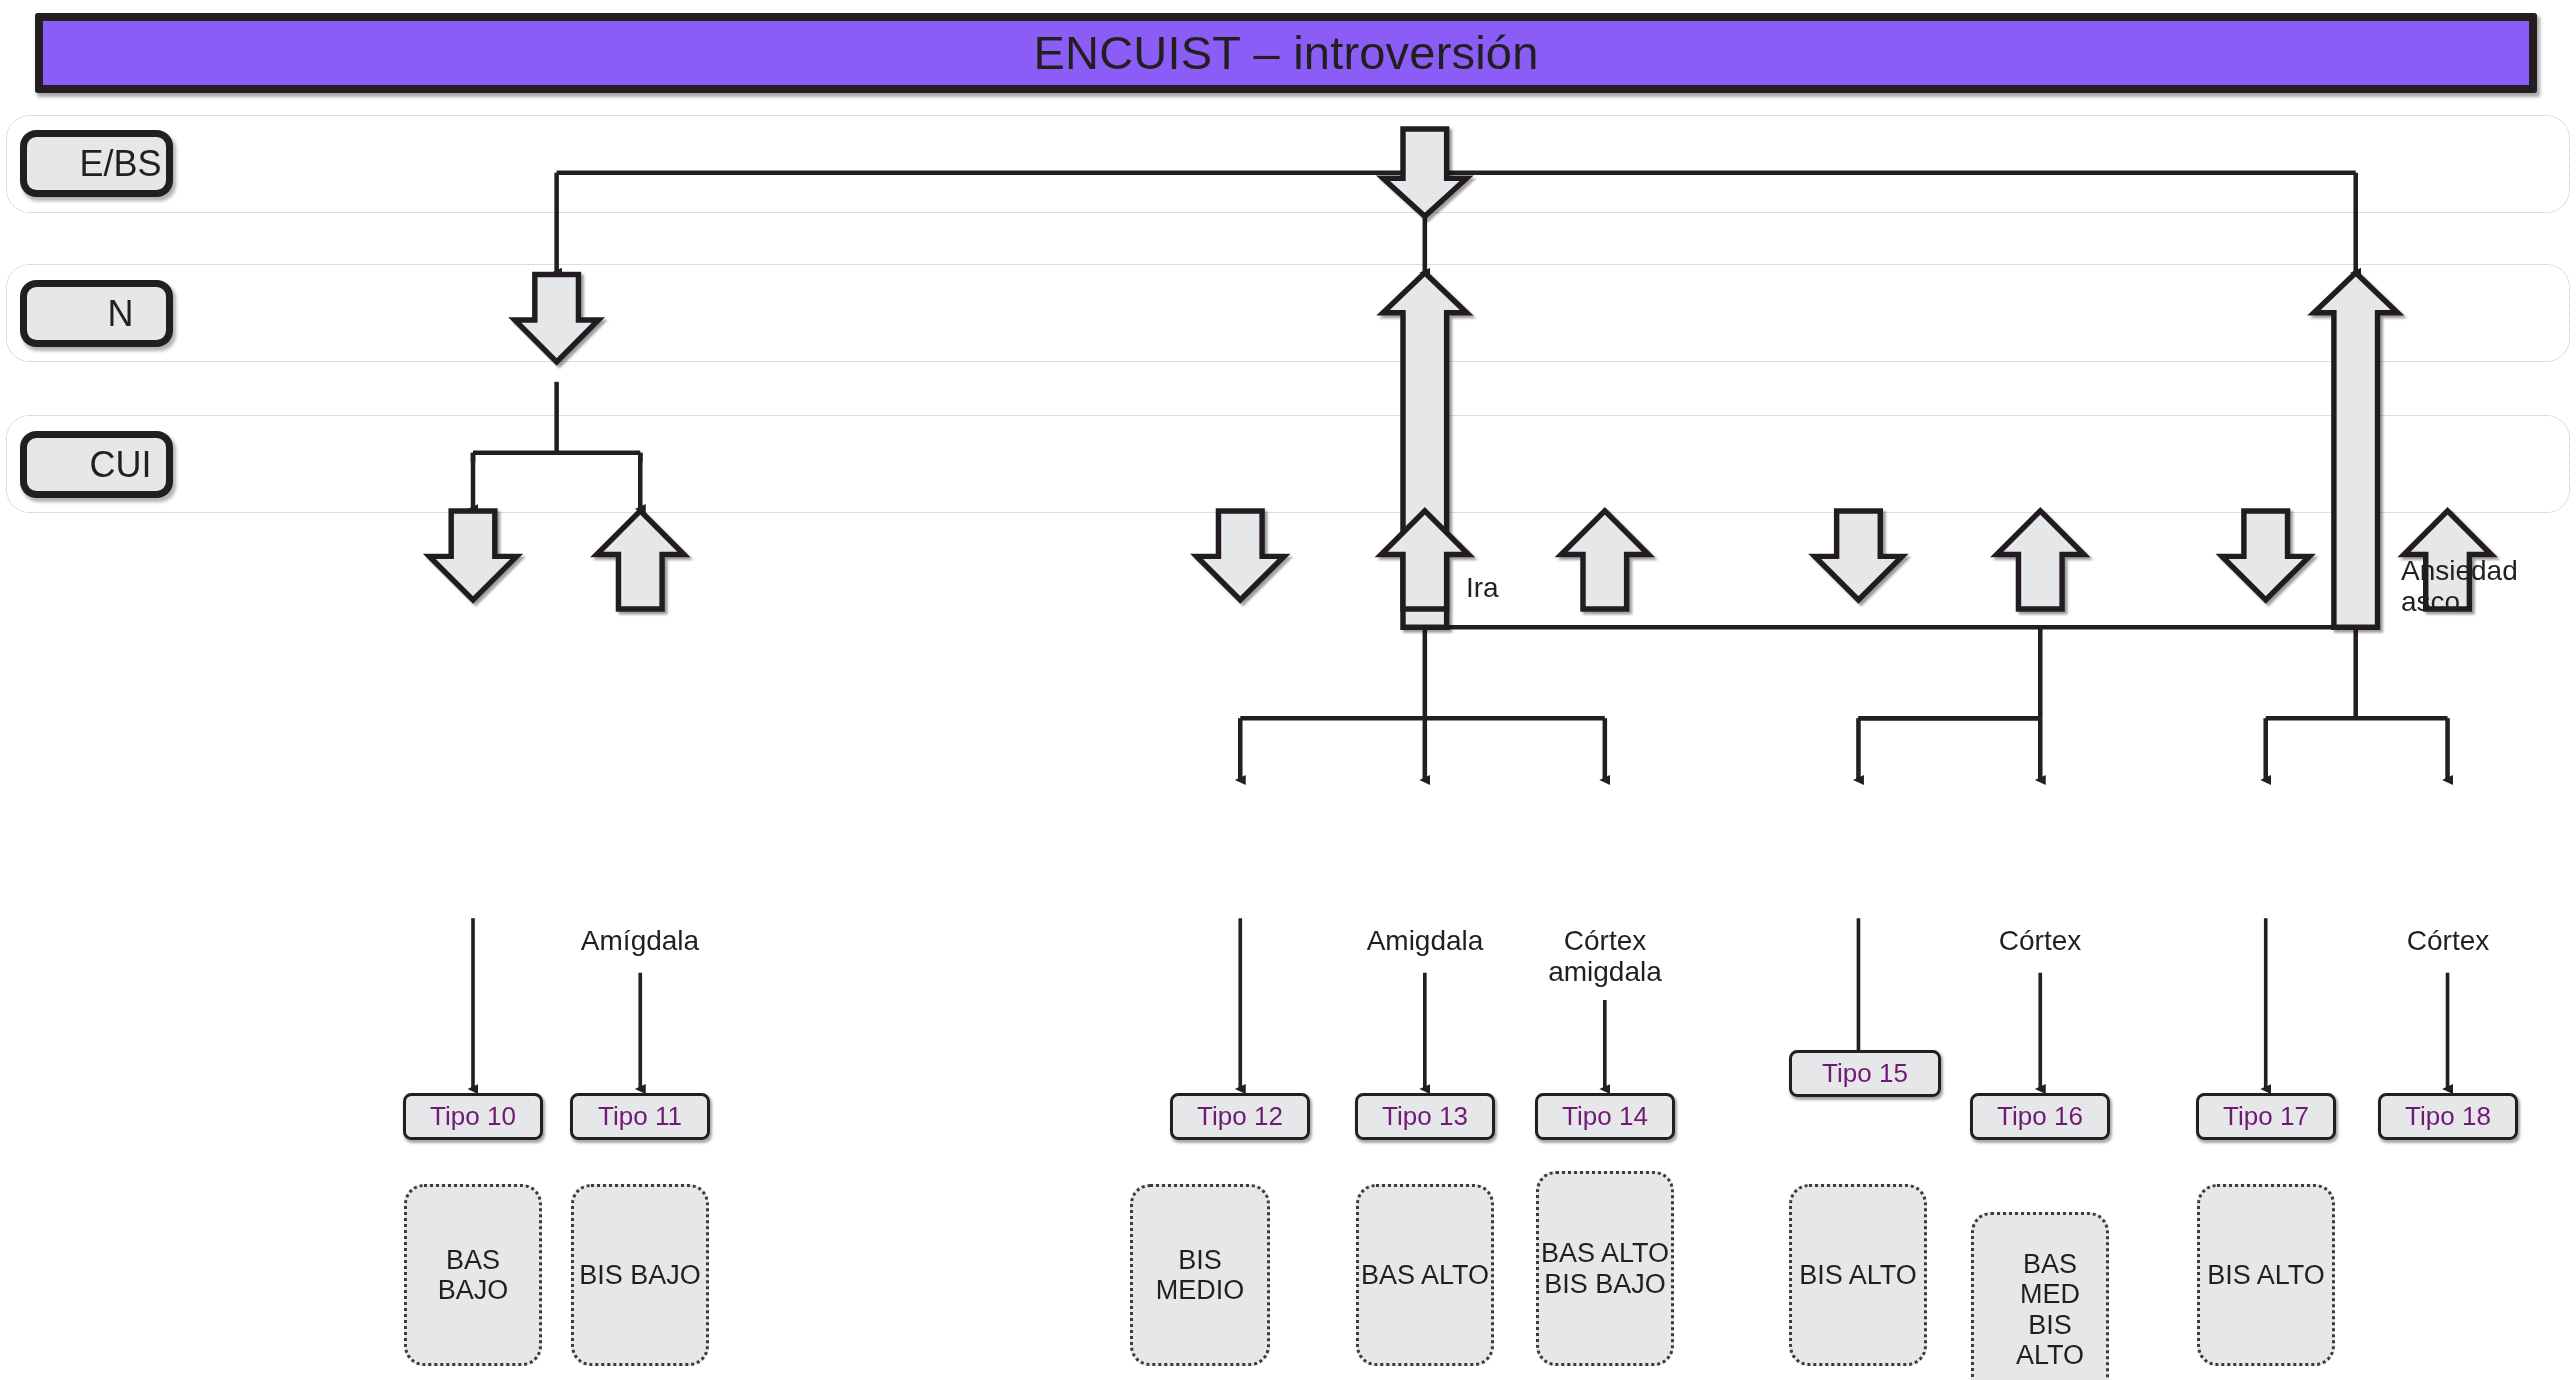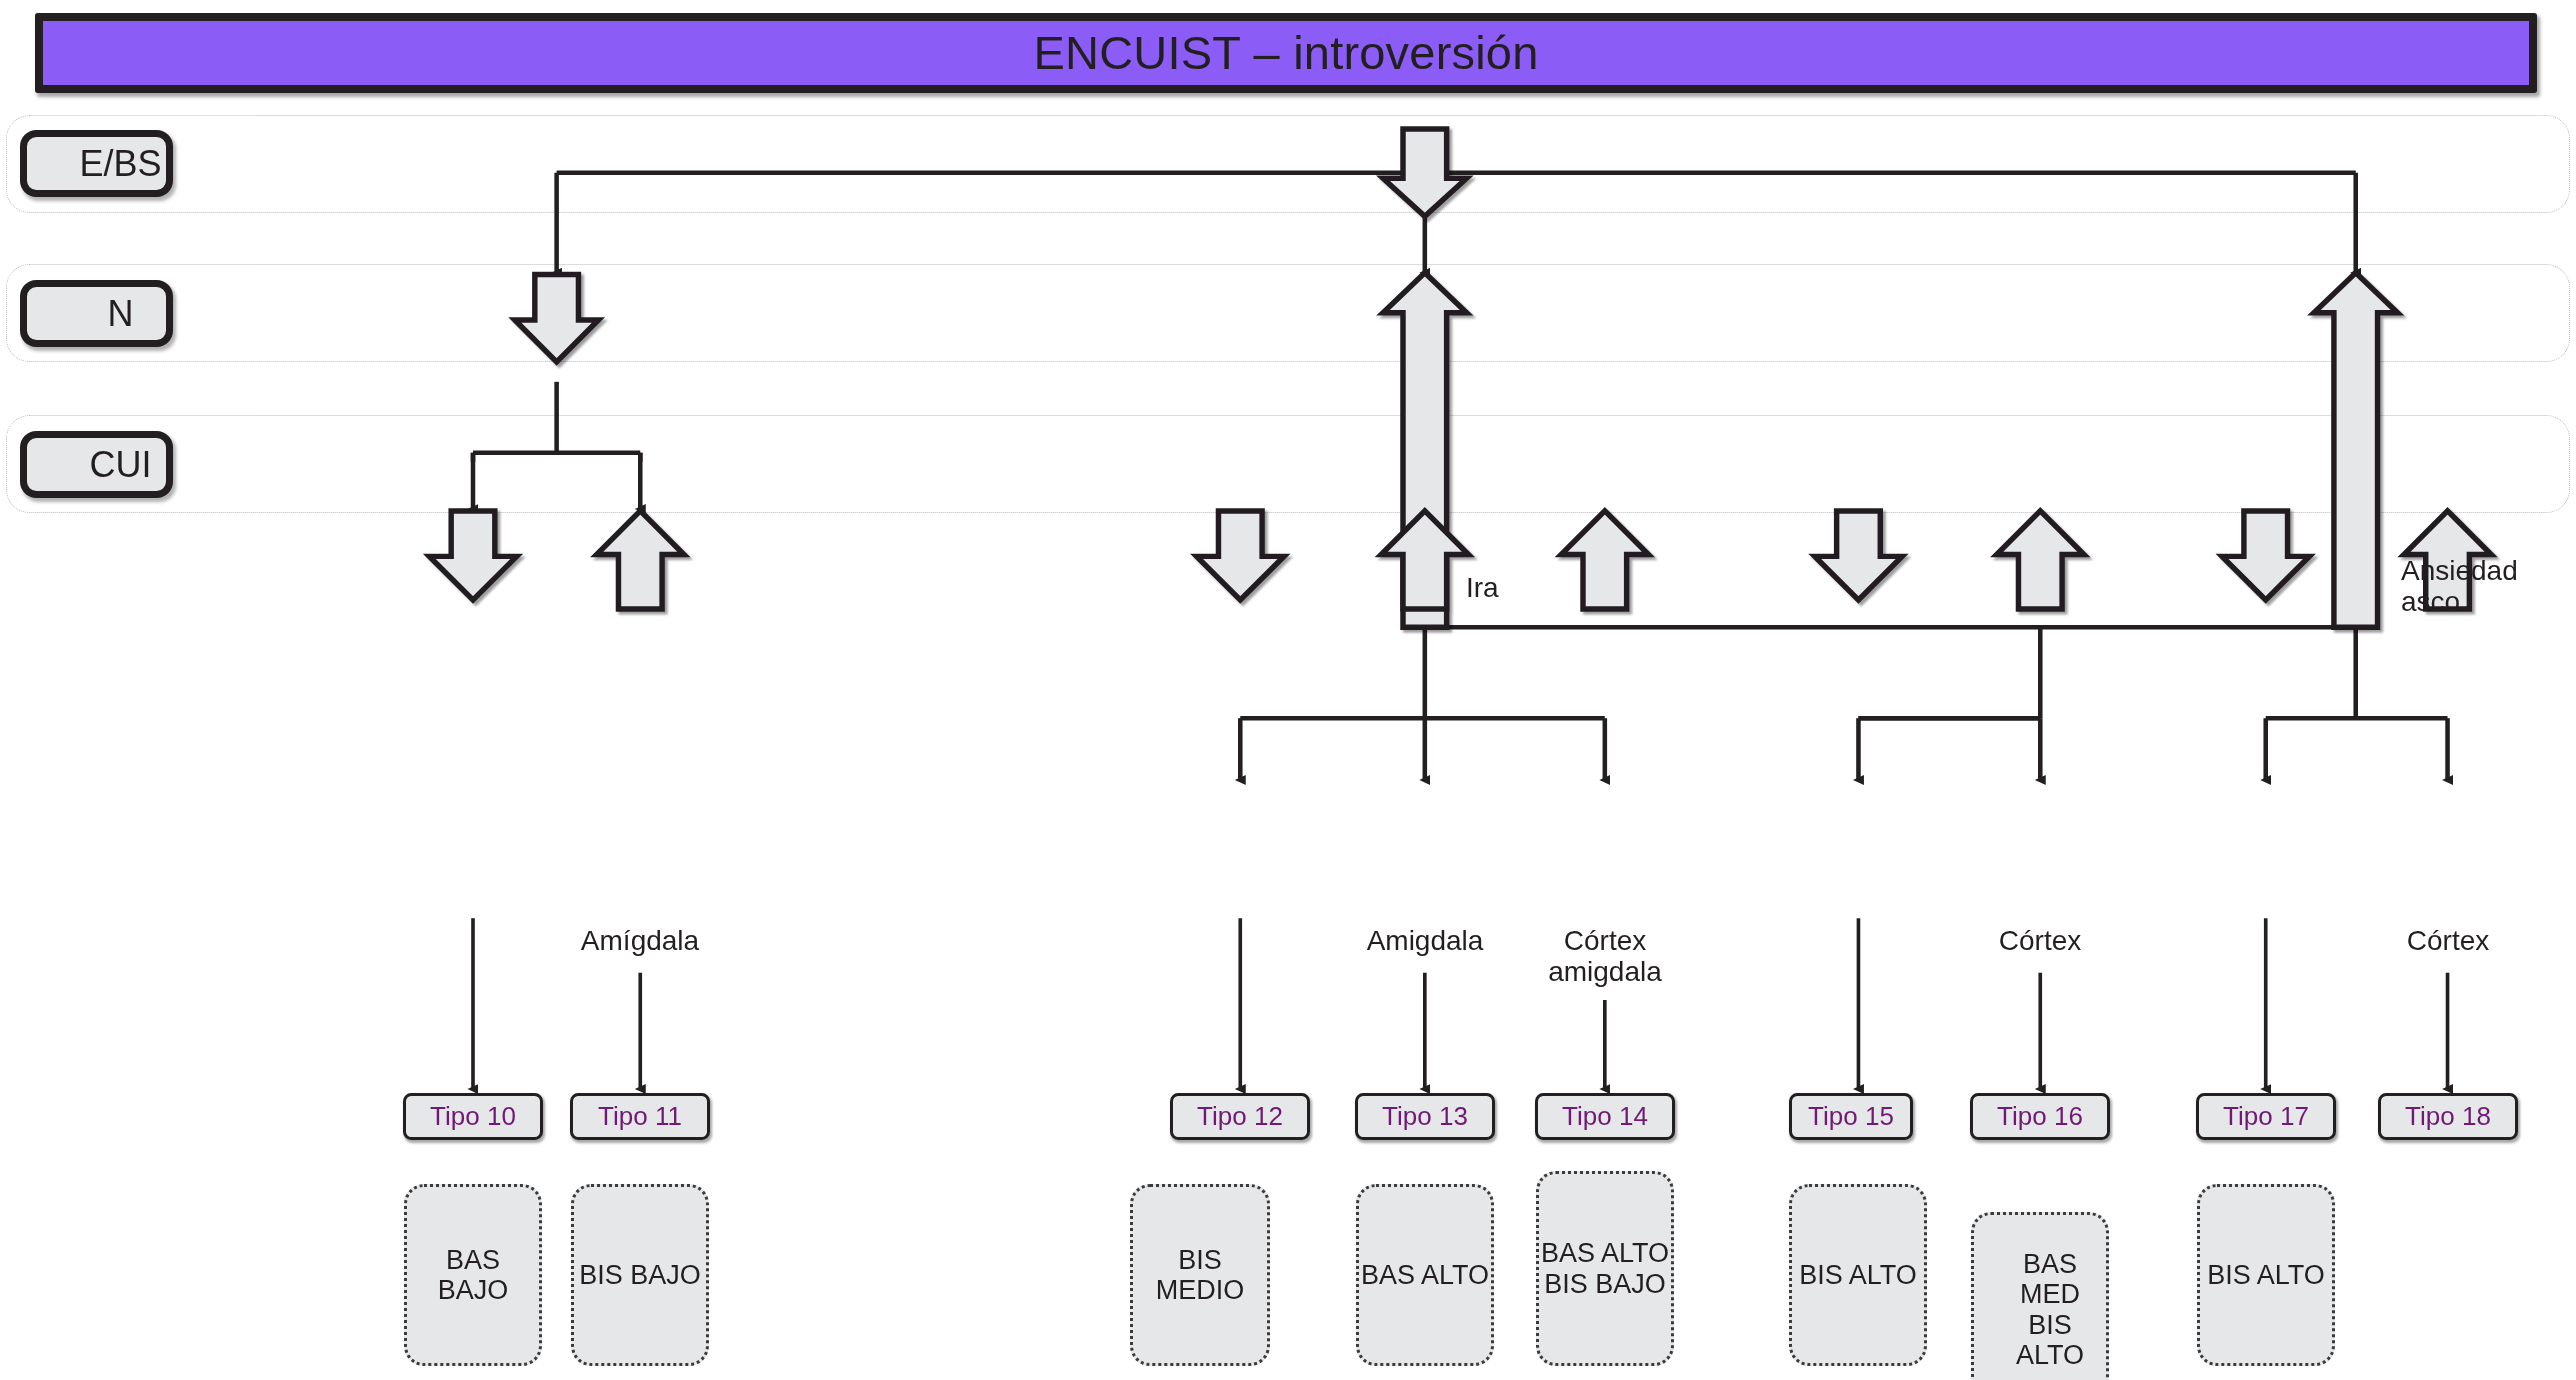--- a/index.html
+++ b/index.html
@@ -205,21 +205,21 @@
   </div>
   <div class="tipo" style="left:1170px;top:1093px;width:140px;">
     <span>Tipo 12</span>
   </div>
   <div class="tipo" style="left:1355px;top:1093px;width:140px;">
     <span>Tipo 13</span>
   </div>
   <div class="tipo" style="left:1535px;top:1093px;width:140px;">
     <span>Tipo 14</span>
   </div>
-  <div class="tipo" style="left:1789px;top:1093px;width:124px;">
+  <div class="tipo" style="left:1789px;top:1050px;width:152px;">
     <span>Tipo 15</span>
   </div>
   <div class="tipo" style="left:1970px;top:1093px;width:140px;">
     <span>Tipo 16</span>
   </div>
   <div class="tipo" style="left:2196px;top:1093px;width:140px;justify-content:center;">
     <span>Tipo 17</span>
   </div>
   <div class="tipo" style="left:2378px;top:1093px;width:140px;">
     <span>Tipo 18</span>

